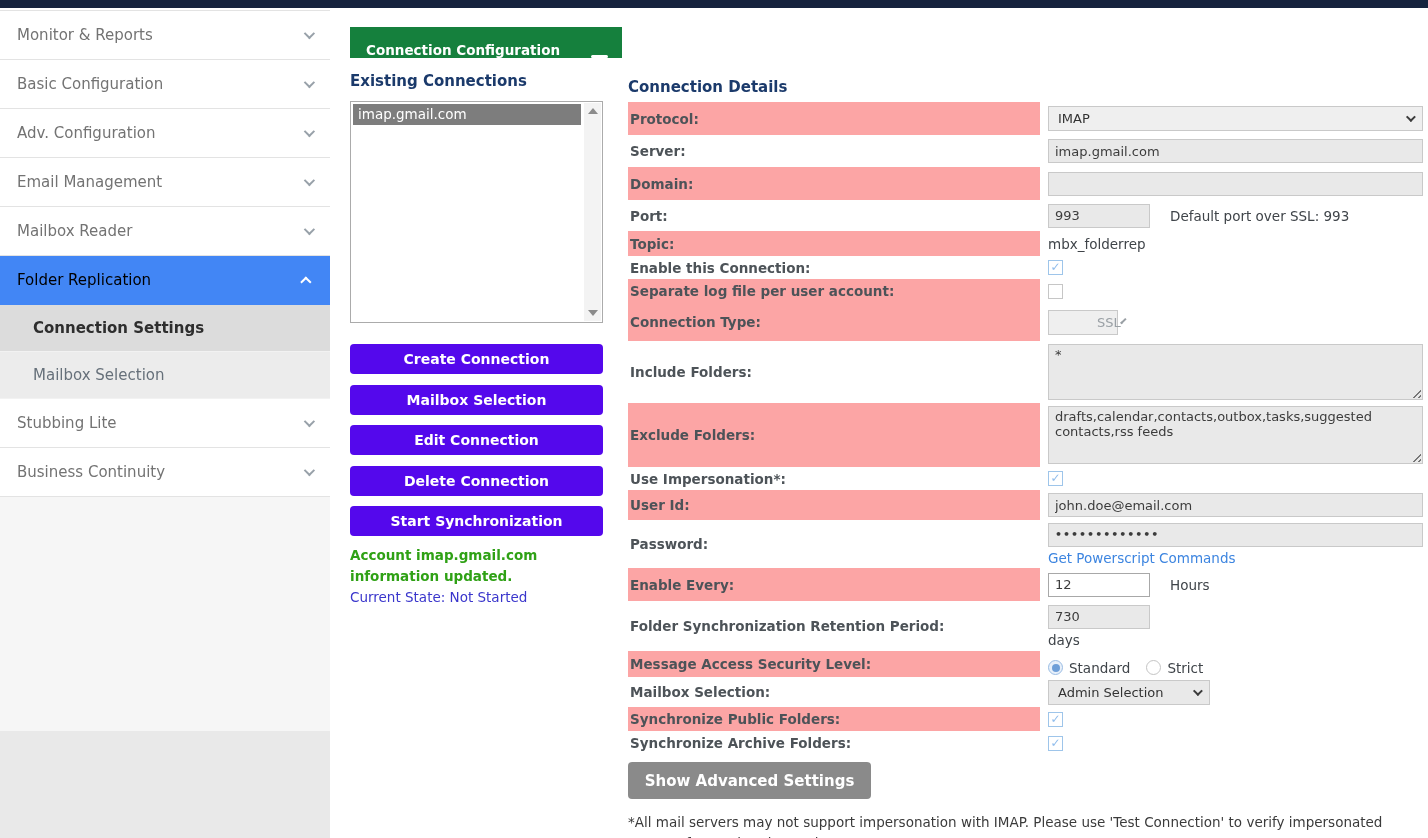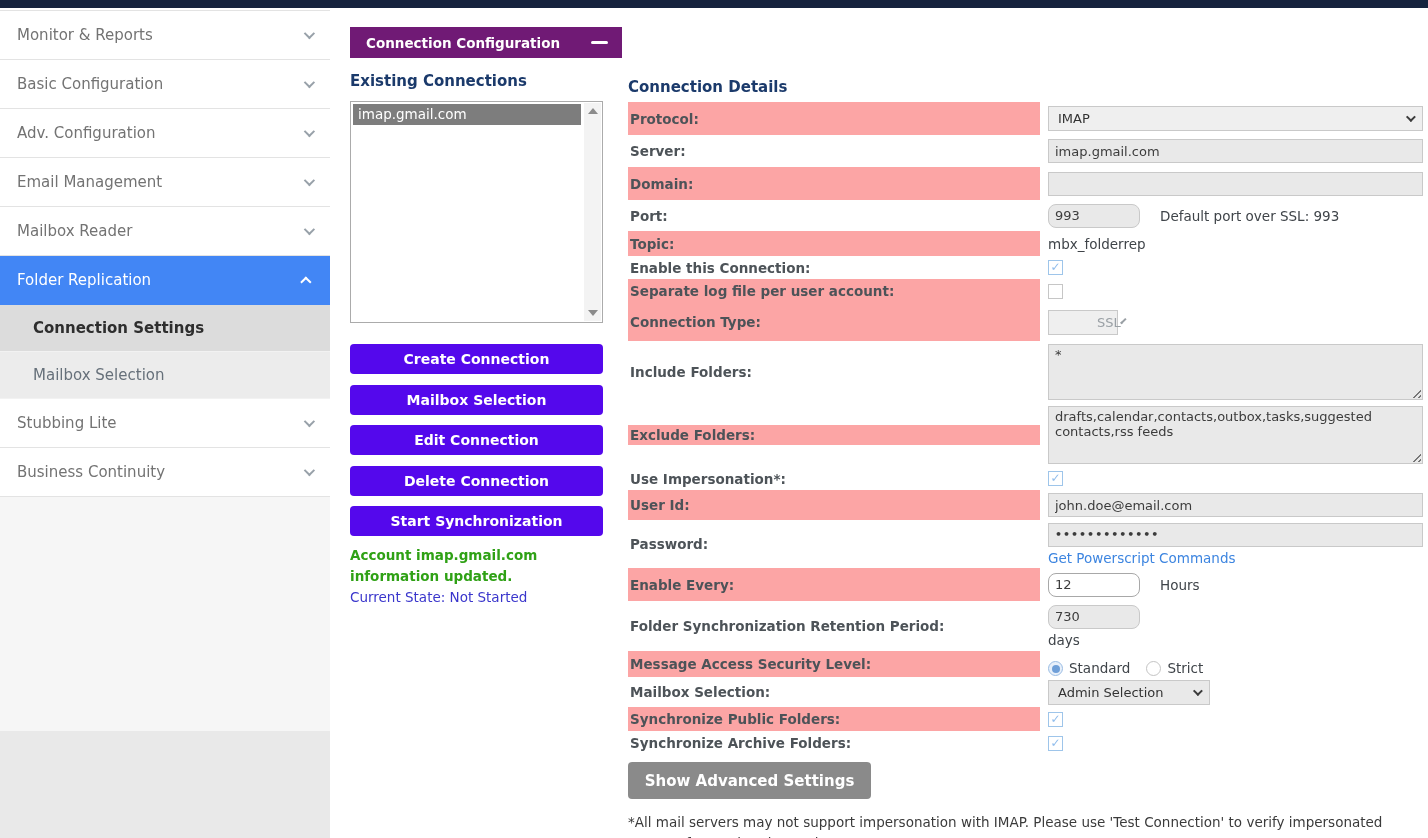--- a/index.html
+++ b/index.html
@@ -5,33 +5,33 @@
   * { margin:0; padding:0; box-sizing:border-box; }
   html,body { width:1428px; height:838px; overflow:hidden; background:#fff;
     font-family:"DejaVu Sans","Liberation Sans",sans-serif; }
   .topstrip { position:absolute; top:0; left:0; width:1428px; height:8px; background:#16233e; }
 
   
   .sidebar { position:absolute; top:8px; left:0; width:330px; }
   .acc-list { margin-top:2px; border-top:1px solid #e3e3e3; }
   .acc-item { height:49px; display:flex; align-items:center; padding:0 18px 0 17px;
     border-bottom:1px solid #e3e3e3; background:#fff; color:#737373; font-size:15px; cursor:pointer; }
-  .acc-item.active { background:#4286f5; color:#ffffff; border-bottom:1px solid #4286f5; }
+  .acc-item.active { background:#4286f5; color:#000000; border-bottom:1px solid #4286f5; }
   .chev { width:8px; height:8px; border-right:2px solid #98a1a9; border-bottom:2px solid #98a1a9;
     margin-left:auto; transform:rotate(45deg) translateY(-2px); }
   .acc-item.active .chev { border-color:#fff; transform:rotate(-135deg) translateY(-3px); }
   .sub-item { height:47px; display:flex; align-items:center; padding-left:33px;
     background:#ececec; color:#66707a; font-size:15px; border-bottom:1px solid #f2f2f2; cursor:pointer; }
   .sub-item.selected { background:#dcdcdc; color:#2e2e2e; font-weight:bold; }
   .side-fill { width:330px; height:234px; background:#f6f6f6; }
   .side-foot { width:330px; height:110px; background:#e9e9e9; }
 
   
-  .panel-header { position:absolute; left:350px; top:27px; width:272px; height:31px; background:#701a75;
-    display:flex; align-items:center; padding:0 14px 0 16px; }
+  .panel-header { position:absolute; left:350px; top:27px; width:272px; height:31px; background:#15803d;
+    display:flex; align-items:flex-end; padding:0 14px 0 16px; }
   .panel-title { color:#fff; font-weight:bold; font-size:13.5px; }
   .minus-ic { margin-left:auto; width:17px; height:3px; background:#fff; border-radius:2px; cursor:pointer; }
 
   .conn-col { position:absolute; left:350px; top:72px; width:253px; }
   .col-heading { font-weight:bold; font-size:15px; color:#1b3a6b; }
   .listbox { margin-top:11px; width:253px; height:222px; border:1px solid #ababab; background:#fff; position:relative; }
   .list-item { margin:2px 0 0 2px; width:calc(100% - 23px); background:#7d7d7d; color:#fff;
     font-size:13.5px; padding:2px 5px 3px 5px; cursor:default; }
   .scrollbar { position:absolute; top:1px; right:1px; bottom:1px; width:17px; background:#f3f3f3;
     display:flex; flex-direction:column; justify-content:space-between; align-items:center; padding:5px 0; }
@@ -53,21 +53,21 @@
   .lbl { width:412px; font-weight:bold; font-size:13.5px; color:#4d5358; display:flex; align-items:center; padding:2px 8px 2px 2px; }
   .alt .lbl { background:#fca5a5; }
   .ctl { flex:1; padding-left:8px; display:flex; align-items:center; gap:8px; }
   .ctl.vstack { flex-direction:column; align-items:flex-start; justify-content:center; gap:3px; }
   .txt { font-size:13.5px; color:#3f4449; }
 
   .inp { background:#e9e9e9; border:1px solid #c9c9c9; height:24px; font-size:13px; color:#3c3c3c;
     padding:0 6px; font-family:inherit; }
   .inp.white { background:#fff; border:1px solid #a8a8a8; }
   .inp.full { width:375px; }
-  .inp.small { width:92px;border-radius:8px; }
+  .inp.small { width:102px; }
   .sel { background:#efefef; border:1px solid #c9c9c9; height:25px; display:flex; align-items:center;
     padding:0 9px; font-size:13px; color:#333; cursor:pointer; }
   .sel.full { width:375px; }
   .sel .chev-s { width:7px; height:7px; border-right:2px solid #3c3c3c; border-bottom:2px solid #3c3c3c;
     transform:rotate(45deg) translateY(-2px); margin-left:auto; }
   .sel.dim { color:#9aa0a5; }
   .sel.dim .chev-s { border-color:#9aa0a5; }
 
   .ta-wrap { position:relative; width:375px; }
   .ta { display:block; width:375px; background:#e9e9e9; border:1px solid #c9c9c9; font-size:13px;
@@ -80,21 +80,21 @@
     text-align:center; color:#8fbcec; cursor:pointer; }
   .cb[data-checked="true"]::after { content:"✓"; }
   .cb.off { border-color:#c6c6c6; }
   .rad { width:15px; height:15px; border-radius:50%; border:1px solid #c4c4c4; background:#fff;
     position:relative; cursor:pointer; }
   .rad[data-checked="true"] { border-color:#9bbde4; background:#e8f0fa; }
   .rad[data-checked="true"]::after { content:""; position:absolute; top:2.5px; left:2.5px; width:8px;
     height:8px; border-radius:50%; background:#6f9fd8; }
   .rad-lab { font-size:13.5px; color:#3f4449; margin-left:6px; }
   .rad-group { display:flex; align-items:center; }
-  .rad-opt { display:flex; align-items:flex-end; margin-right:16px;margin-top:8px; }
+  .rad-opt { display:flex; align-items:flex-start; margin-right:16px;margin-top:8px; }
 
   .link { color:#3d85e0; font-size:13.5px; text-decoration:none; cursor:pointer; }
   .pwd { font-size:11px; letter-spacing:1px; font-weight:bold; }
 
   .adv-btn { margin-top:7px; width:243px; height:37px; background:#8a8a8a; border:none; border-radius:4px;
     color:#fff; font-weight:bold; font-size:15px; font-family:inherit; cursor:pointer; }
   .footnote { margin-top:13px; width:800px; font-size:13.5px; color:#3b3b3b; line-height:1.55; }
 </style>
 </head>
 <body>
@@ -242,21 +242,21 @@
   <div class="frow" style="height:62px;">
     <div class="lbl">Include Folders:</div>
     <div class="ctl">
       <div class="ta-wrap">
         <textarea class="ta" style="height: 56px;">*</textarea>
         <span class="resizer"></span>
       </div>
     </div>
   </div>
 
-  <div class="frow alt" style="height:64px;align-items:center;">
+  <div class="frow alt" style="height:64px;">
     <div class="lbl">Exclude Folders:</div>
     <div class="ctl">
       <div class="ta-wrap">
         <textarea class="ta" style="height: 58px;">drafts,calendar,contacts,outbox,tasks,suggested contacts,rss feeds</textarea>
         <span class="resizer"></span>
       </div>
     </div>
   </div>
 
   <div class="frow" style="height:23px;">

